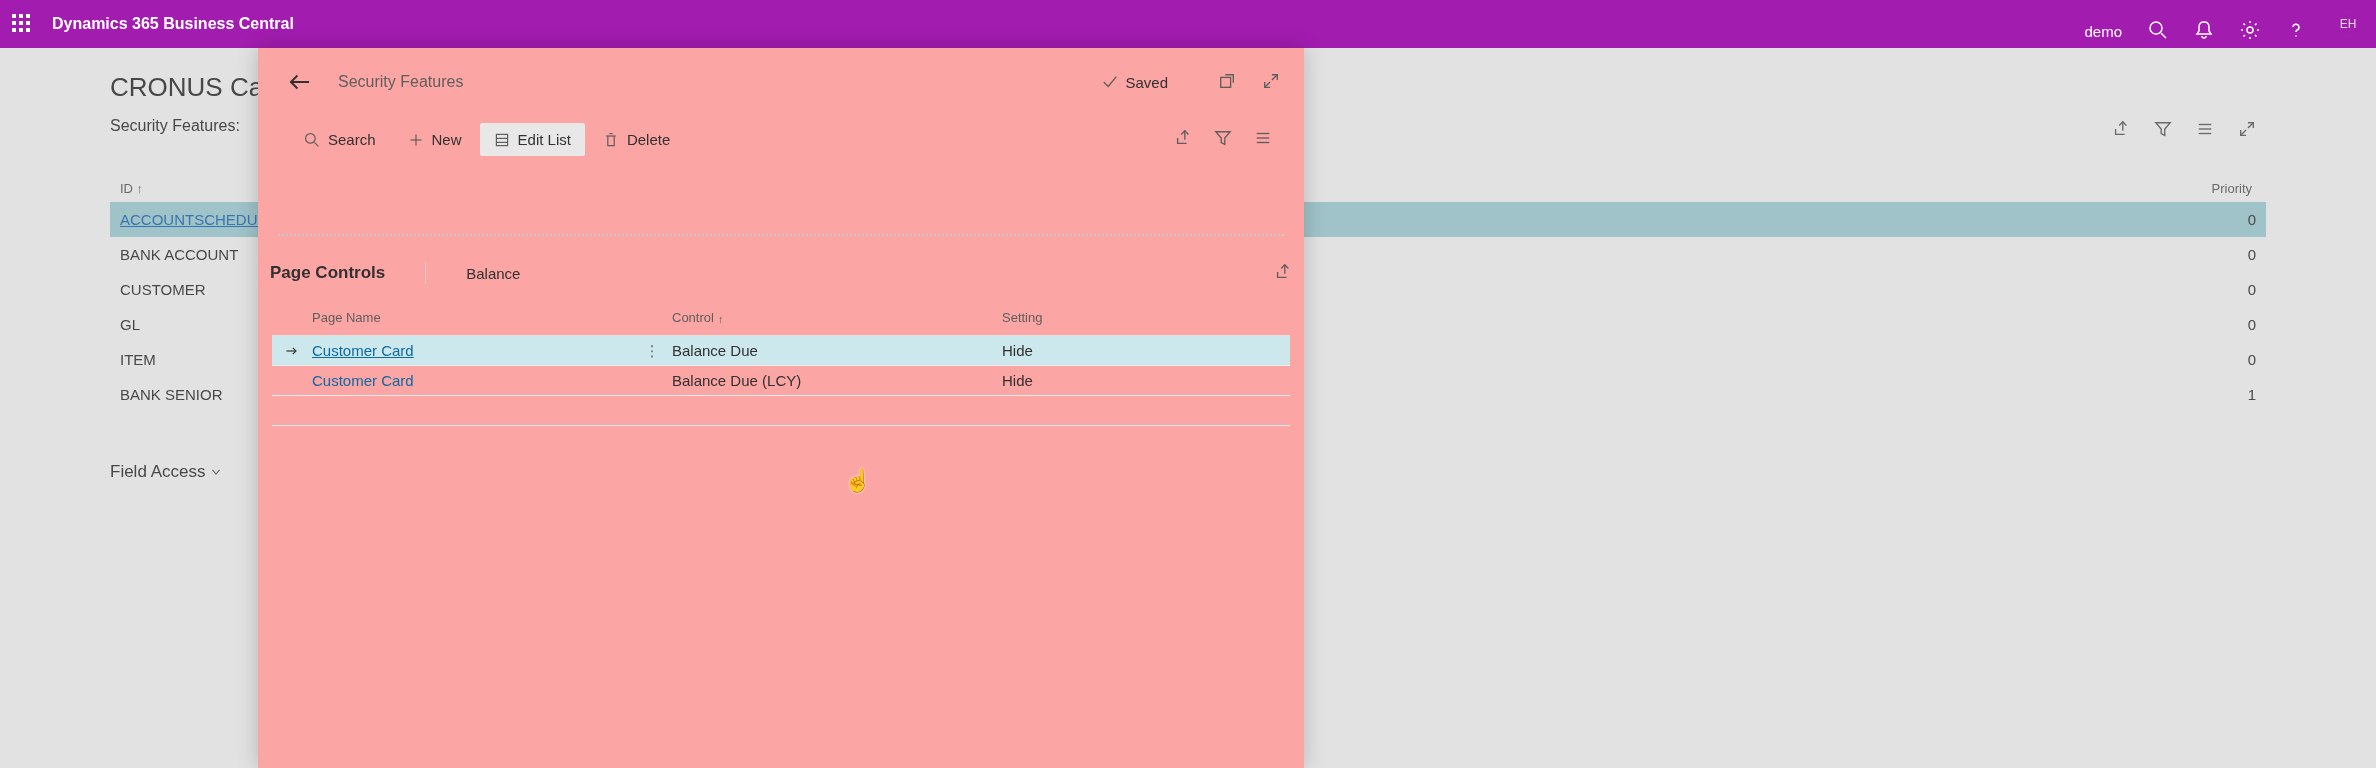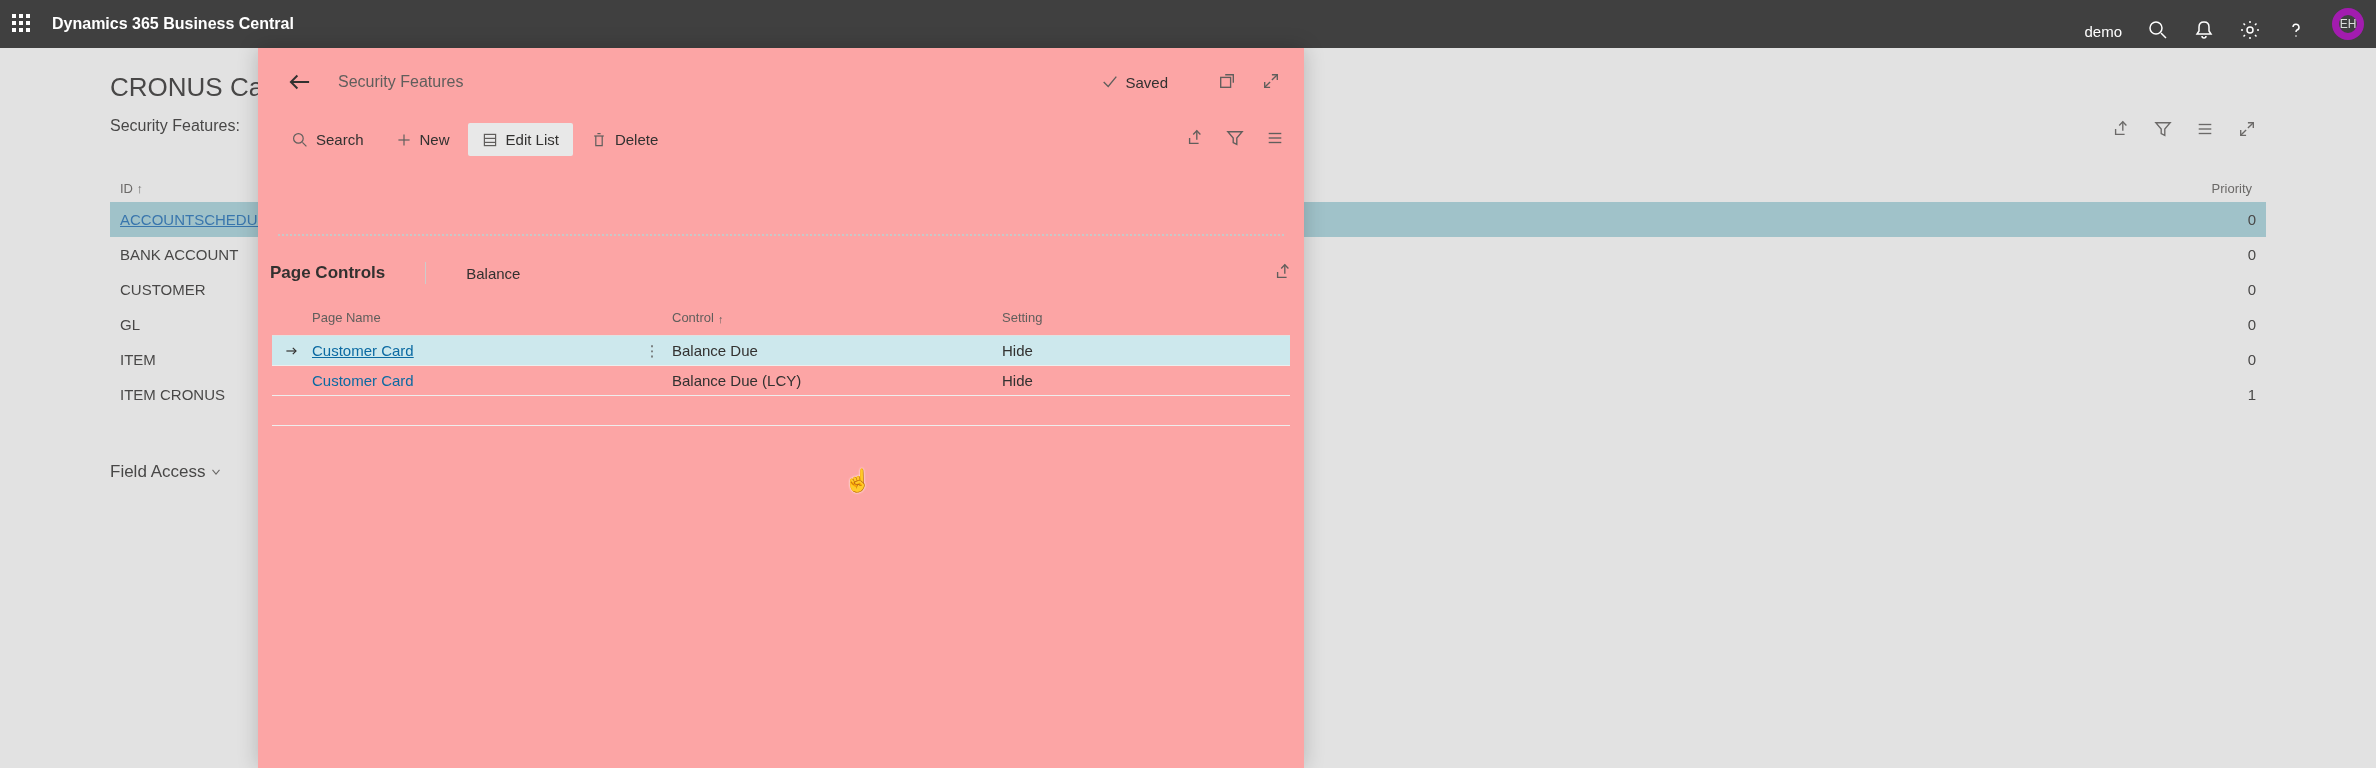--- a/index.html
+++ b/index.html
@@ -10,21 +10,21 @@
     background: #fff;
     width: 2376px;
     height: 768px;
     overflow: hidden;
     position: relative;
   }
 
   
   .topbar {
     height: 48px;
-    background: #404040;
+    background: #a21caf;
     color: #fff;
     display: flex;
     align-items: center;
     padding: 0 12px;
     gap: 20px;
   }
   .topbar .waffle {
     width: 20px; height: 20px;
     display: grid;
     grid-template-columns: repeat(3, 4px);
@@ -106,21 +106,21 @@
   }
   .panel-title { font-size: 16px; color:#605e5c; }
   .panel-head .flex { flex:1; }
   .saved { display:flex; align-items:flex-end; gap:6px; color:#323130; font-size:15px;}
   .head-icons { display:flex; gap:26px; margin-left:30px;}
 
   .panel-toolbar {
     height: 48px;
     display:flex;
     align-items:center;
-    padding: 0 20px;
+    padding: 0 32px;
     gap: 4px;
     border-bottom: 1px solid transparent;
   }
   .tb-btn {
     display:flex; align-items:center; gap:8px;
     padding: 8px 14px;
     font-size: 15px;
     cursor:pointer;
     border-radius: 2px;
   }
@@ -282,21 +282,21 @@
     </div>
     <div class="bg-row">
       <span>GL</span>
       <span>0</span>
     </div>
     <div class="bg-row">
       <span>ITEM</span>
       <span>0</span>
     </div>
     <div class="bg-row">
-      <span>ITEM CRONUS</span>
+      <span>BANK SENIOR</span>
       <span>1</span>
     </div>
   </div>
 
   <div class="bg-field-access">
     <span>Field Access</span>
     <svg class="icon-stroke" width="14" height="14" viewBox="0 0 20 20">
         <path d="M5 7 L10 13 L15 7"></path>
       </svg>
   </div>

